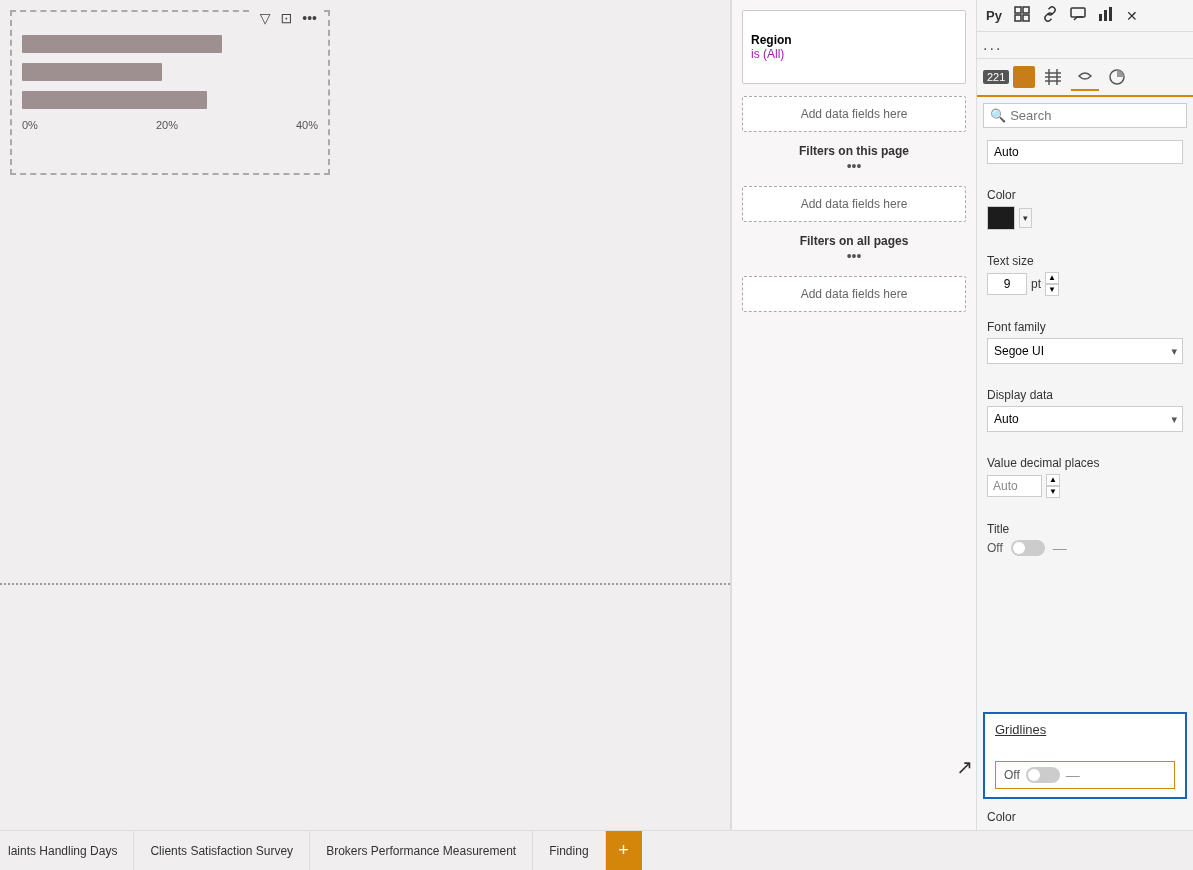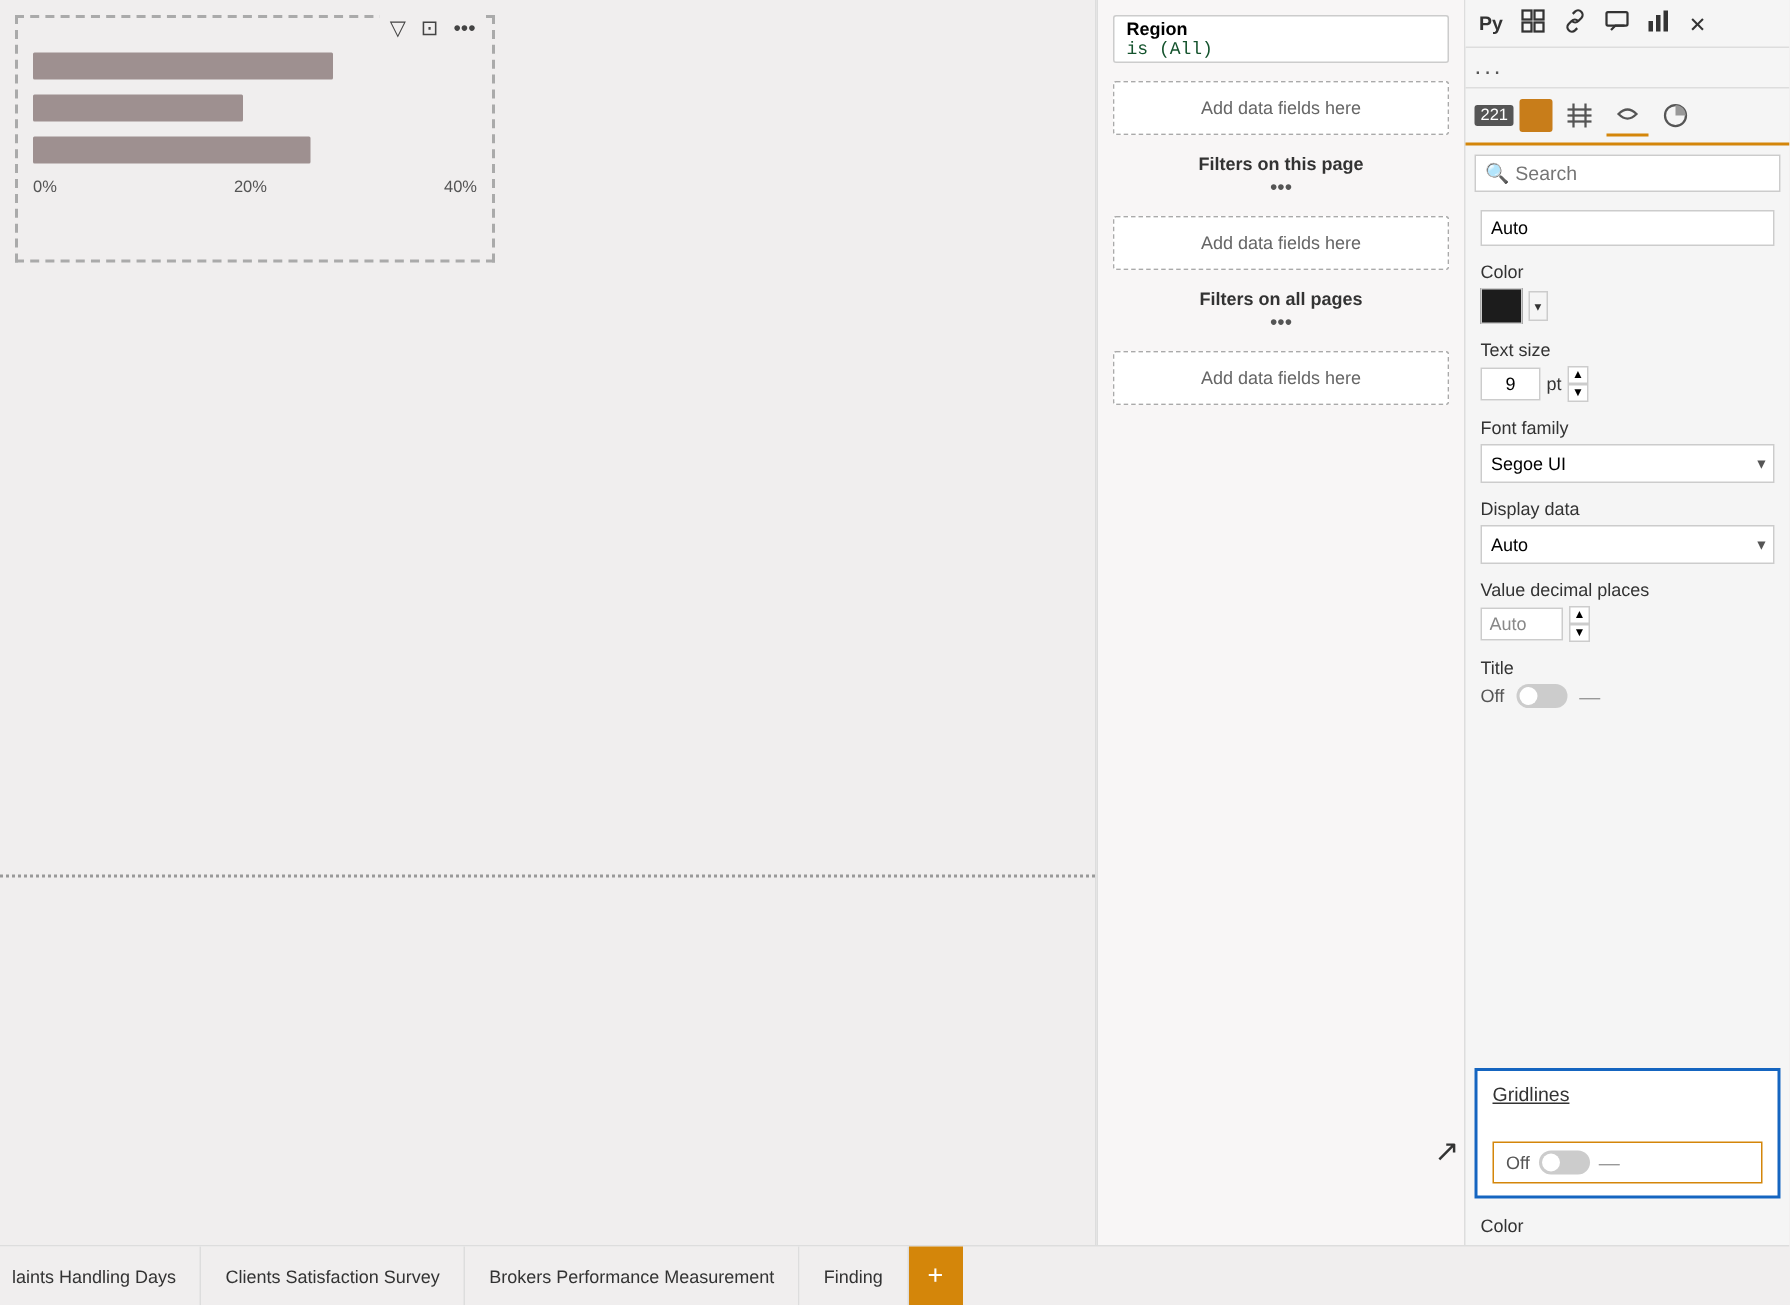--- a/index.html
+++ b/index.html
@@ -120,21 +120,21 @@
       color: #333;
       display: flex;
       justify-content: space-between;
       align-items: center;
       flex-direction: column;
     }
 
     .filter-region-chip {
       background: #fff;
       border: 1px solid #ccc;
-      padding: 1px 8px;
+      padding: 22px 8px;
       font-size: 12px;
       border-radius: 2px;
     }
 
     .add-data-btn {
       border: 1px dashed #aaa;
       background: #fff;
       color: #666;
       padding: 10px;
       text-align: center;
@@ -248,21 +248,21 @@
       background: transparent;
       width: 100%;
       font-family: Liberation Sans, sans-serif;
     }
 
     
     .props-content {
       padding: 6px 10px;
       display: flex;
       flex-direction: column;
-      gap: 10px;
+      gap: 24px;
       overflow-y: auto;
       flex: 1;
     }
 
     .prop-row {
       display: flex;
       flex-direction: column;
       gap: 4px;
     }
 
@@ -554,21 +554,21 @@
     </div>
 
     <div class="dotted-divider"></div>
 
   </div>
 
   <div class="filter-panel">
 
     <div class="filter-region-chip">
       <div style="font-weight:600; font-size:12px;">Region</div>
-      <div style="font-size:12px; color:#14532d;font-family:Liberation Mono, monospace;">is (All)</div>
+      <div style="font-size:12px; color:#a21caf;">is (All)</div>
     </div>
 
     <button class="add-data-btn">Add data fields here</button>
 
     <div class="filter-section-title">
       <span>Filters on this page</span>
       <button class="filter-more-btn">•••</button>
     </div>
     <button class="add-data-btn">Add data fields here</button>
 

